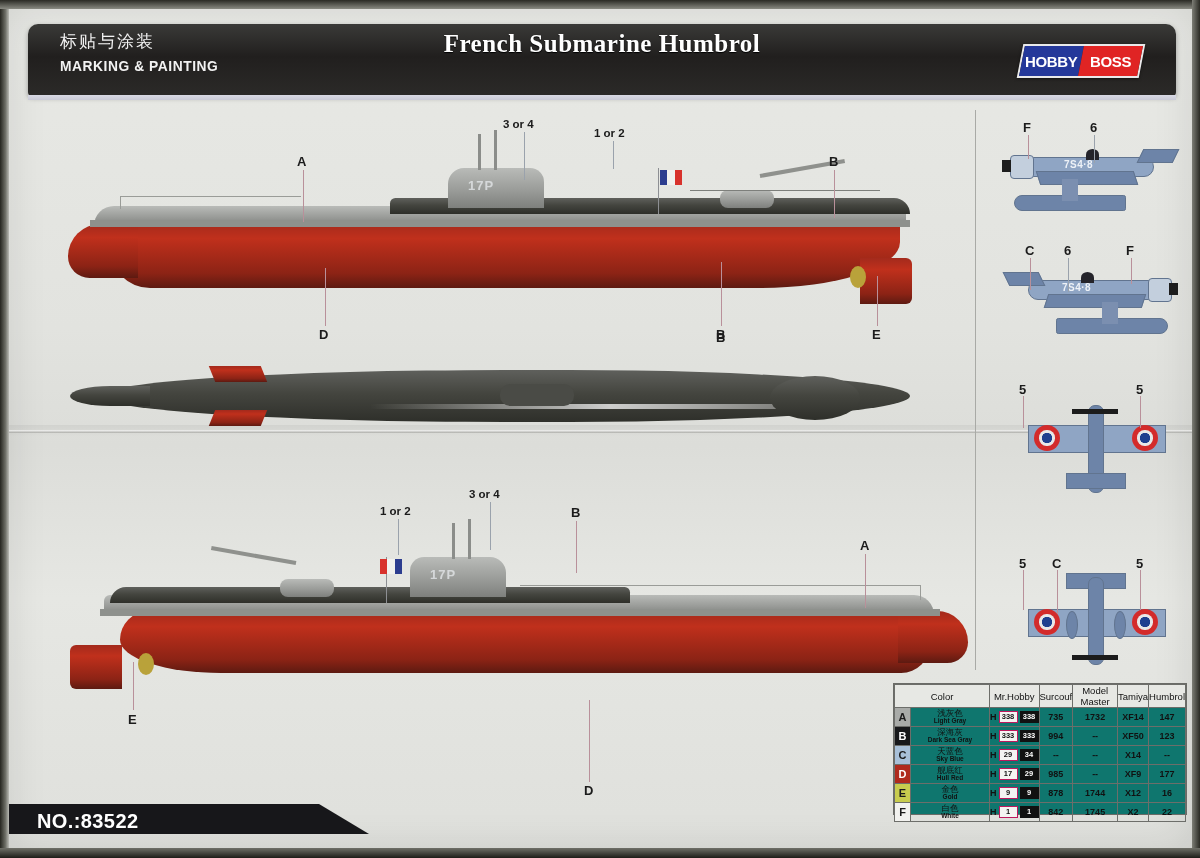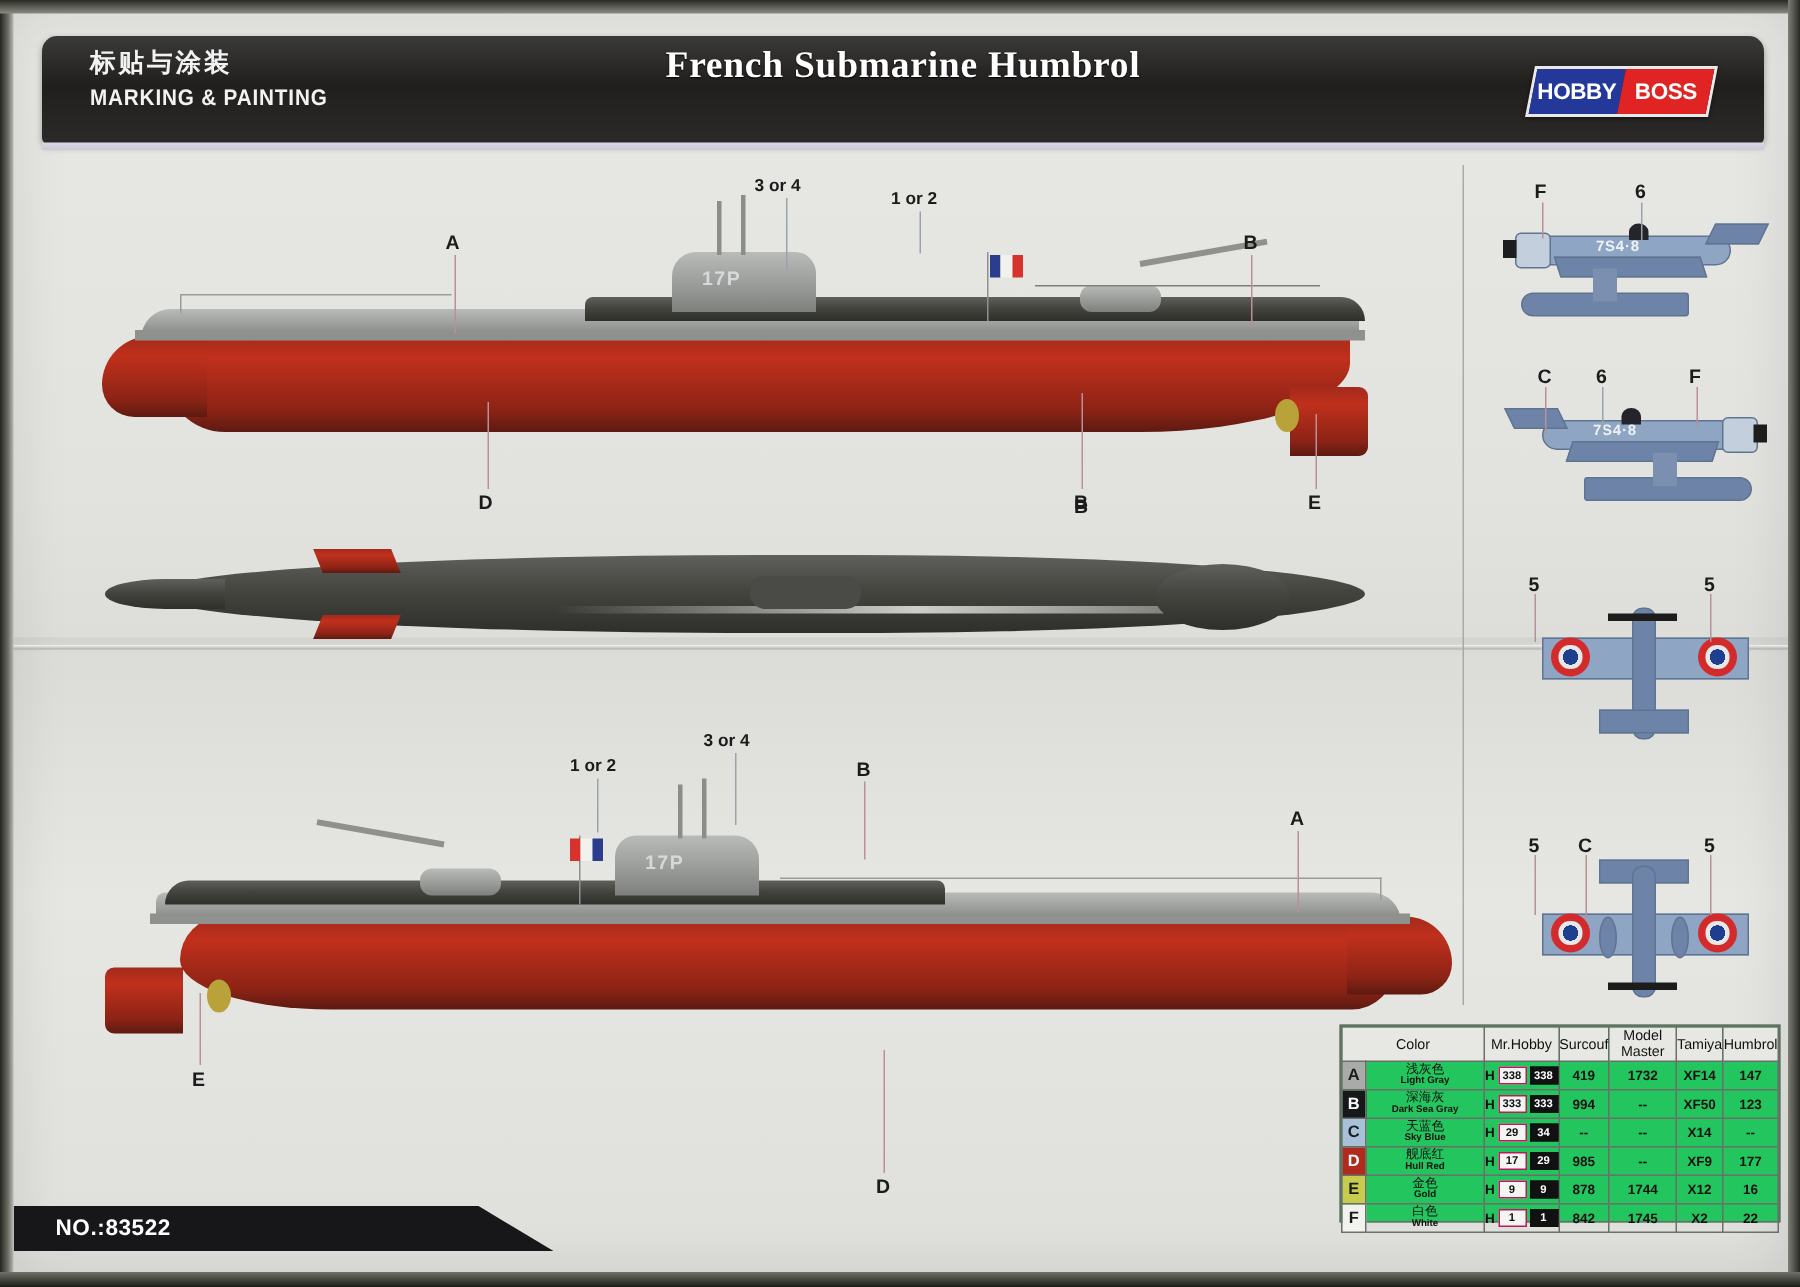--- a/index.html
+++ b/index.html
@@ -21,50 +21,50 @@
          background:linear-gradient(180deg,rgba(0,0,0,.05),rgba(0,0,0,0));}
 
   
   .hdr{position:absolute;left:28px;top:24px;width:1148px;height:72px;
        background:linear-gradient(180deg,#3a3a38,#211f1e 45%,#2b2a28);
        border-radius:10px 10px 4px 4px;
        box-shadow:0 2px 5px rgba(0,0,0,.35);}
   .hdr:after{content:"";position:absolute;left:0;right:0;bottom:-4px;height:5px;
              background:linear-gradient(180deg,#d8d9e4,#c9cad6);}
   .hdr-left{position:absolute;left:32px;top:6px;color:#f2f2f2;}
-  .hdr-cn{font-family:"DejaVu Sans",sans-serif;font-size:17px;letter-spacing:2px;font-weight:700;}
+  .hdr-cn{font-family:"DejaVu Sans",sans-serif;font-size:17px;letter-spacing:2px;font-weight:400;}
   .hdr-en{font-size:15px;font-weight:800;letter-spacing:.6px;margin-top:4px;
           font-family:"Liberation Sans",sans-serif;transform:scaleX(.92);transform-origin:left;}
   .hdr-mid{position:absolute;left:0;right:0;top:6px;text-align:center;color:#fff;}
   .hdr-title{font-family:"Liberation Serif",serif;font-size:25px;font-weight:700;
              letter-spacing:.5px;text-shadow:0 1px 1px #000;}
   .hdr-sub{font-family:"DejaVu Sans",sans-serif;font-size:15.5px;font-weight:700;margin-top:5px;
            letter-spacing:1px;}
   .hdr-sub span{margin:0 10px;}
   .logo{position:absolute;right:34px;top:20px;width:118px;height:30px;
         transform:skewX(-11deg);border:2px solid #e9e9ea;display:flex;
         box-shadow:0 1px 3px rgba(0,0,0,.5);}
   .logo-a{flex:1;background:#24389a;display:flex;align-items:center;justify-content:center;}
   .logo-b{flex:1;background:#e02424;display:flex;align-items:center;justify-content:center;}
   .logo span{transform:skewX(11deg);color:#fff;font-size:15px;font-weight:800;
              font-family:"Liberation Sans",sans-serif;letter-spacing:-.3px;}
 
   
   .foot{position:absolute;left:9px;bottom:24px;width:1183px;height:30px;}
   .foot-black{position:absolute;left:0;top:0;width:360px;height:30px;background:#17171a;
               clip-path:polygon(0 0,310px 0,360px 30px,0 30px);}
-  .foot-no{position:absolute;left:28px;top:6px;color:#fff;font-size:15px;font-weight:800;
+  .foot-no{position:absolute;left:28px;top:6px;color:#fff;font-size:20px;font-weight:800;
            letter-spacing:.4px;text-align:center;}
   .foot-note{position:absolute;right:0;top:0;width:720px;height:26px;background:#17171a;
              color:#eee;font-size:12.5px;display:flex;align-items:center;padding-left:14px;
              box-sizing:border-box;letter-spacing:.1px;}
 
   
   .ptable{position:absolute;left:893px;top:683px;width:292px;height:130px;
-          background:#22c55e;border:1px solid #6a6b67;border-collapse:collapse;
+          background:#0f766e;border:1px solid #6a6b67;border-collapse:collapse;
           font-size:8px;}
   table.pt{border-collapse:collapse;width:292px;height:130px;}
   table.pt td,table.pt th{border:1px solid #6d6e6a;padding:0;text-align:center;
         font-family:"Liberation Sans",sans-serif;color:#111;}
   table.pt thead th{font-size:9.5px;font-weight:400;height:20px;background:#e7e8e4;}
   .c-key{width:15px;font-weight:800;font-size:11px;color:#fff;text-shadow:0 0 2px rgba(0,0,0,.8);}
   .c-name{width:78px;line-height:1.05;}
   .c-name .cn{font-family:"DejaVu Sans",sans-serif;font-size:8.5px;display:block;}
   .c-name .en{font-size:6.5px;font-weight:700;display:block;}
   .mh{display:flex;align-items:center;justify-content:center;gap:2px;}
@@ -316,21 +316,21 @@
               <span class="cn">浅灰色</span>
               <span class="en">Light Gray</span>
             </td>
             <td class="pcell">
               <span class="mh">
                 <i>H</i>
                 <b>338</b>
                 <b class="dark">338</b>
               </span>
             </td>
-            <td class="pcell">419</td>
+            <td class="pcell">735</td>
             <td class="pcell">1732</td>
             <td class="pcell">XF14</td>
             <td class="pcell">147</td>
           </tr>
           <tr>
             <td class="c-key" style="background:#17181a;color:#fff;text-shadow:none;">B</td>
             <td class="c-name">
               <span class="cn">深海灰</span>
               <span class="en">Dark Sea Gray</span>
             </td>

